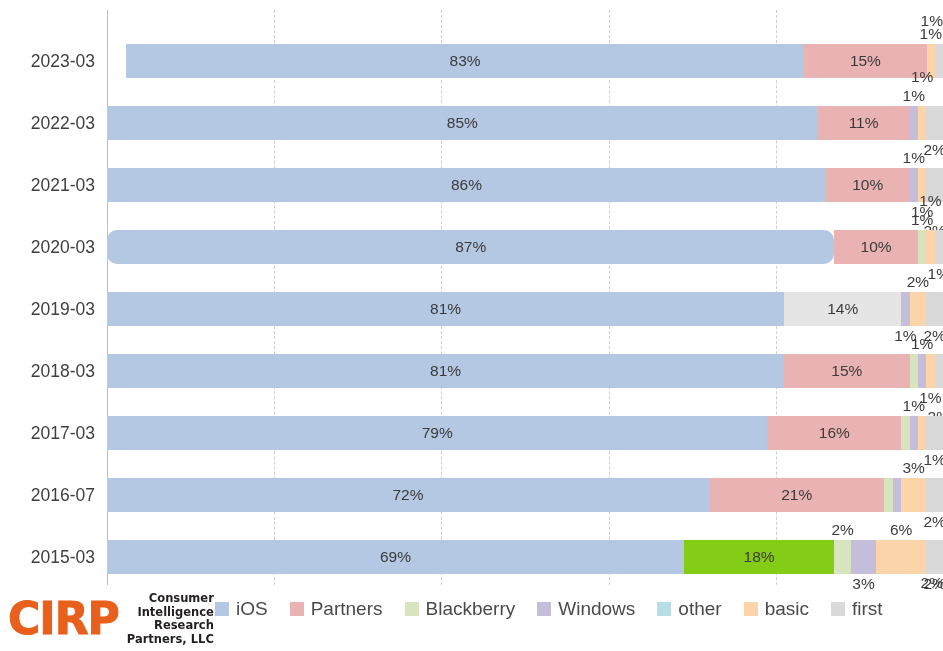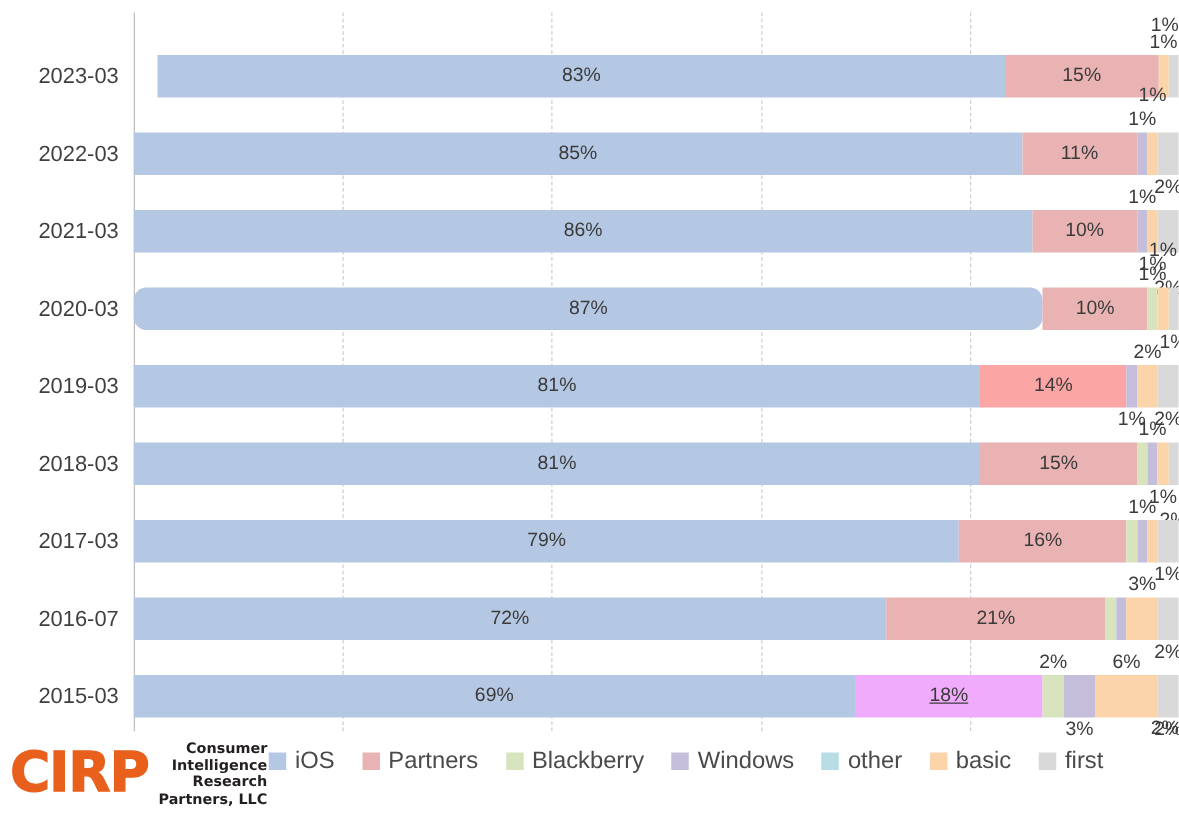--- a/index.html
+++ b/index.html
@@ -215,21 +215,21 @@
               <span class="seg-label out below">1%</span>
             </div>
           </div>
         </div>
         <div class="row" style="top: 268px;">
           <div class="cat-label">2019-03</div>
           <div class="bar" style="width: 100%;">
             <div class="seg" style="background: rgb(180, 199, 227); width: 81%;">
               <span class="seg-label">81%</span>
             </div>
-            <div class="seg" style="background: #fca5a5; width: 14%; align-items: center;">
+            <div class="seg" style="background: #e5e5e5; width: 14%; align-items: center;">
               <span class="seg-label">14%</span>
             </div>
             <div class="seg" style="background: rgb(196, 190, 219); width: 1%;">
               <span class="seg-label out below">1%</span>
             </div>
             <div class="seg" style="background: rgb(251, 213, 169); width: 2%;">
               <span class="seg-label out above">2%</span>
             </div>
             <div class="seg" style="background: rgb(217, 217, 217); width: 2%;">
               <span class="seg-label out below">2%</span>
@@ -294,21 +294,21 @@
               <span class="seg-label out below">2%</span>
             </div>
           </div>
         </div>
         <div class="row" style="top: 516px;">
           <div class="cat-label">2015-03</div>
           <div class="bar" style="width: 100%;">
             <div class="seg" style="background: rgb(180, 199, 227); width: 69%;">
               <span class="seg-label">69%</span>
             </div>
-            <div class="seg" style="background: #f0abfc; width: 18%; text-decoration: underline;">
+            <div class="seg" style="background: #84cc16; width: 18%;">
               <span class="seg-label">18%</span>
             </div>
             <div class="seg" style="background: rgb(215, 228, 189); width: 2%;">
               <span class="seg-label out above">2%</span>
             </div>
             <div class="seg" style="background: rgb(196, 190, 219); width: 3%;">
               <span class="seg-label out below">3%</span>
             </div>
             <div class="seg" style="background: rgb(251, 213, 169); width: 6%;">
               <span class="seg-label out above">6%</span>

